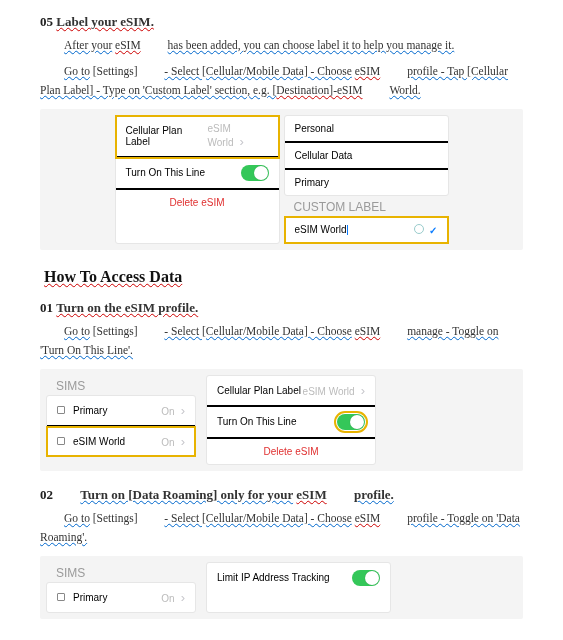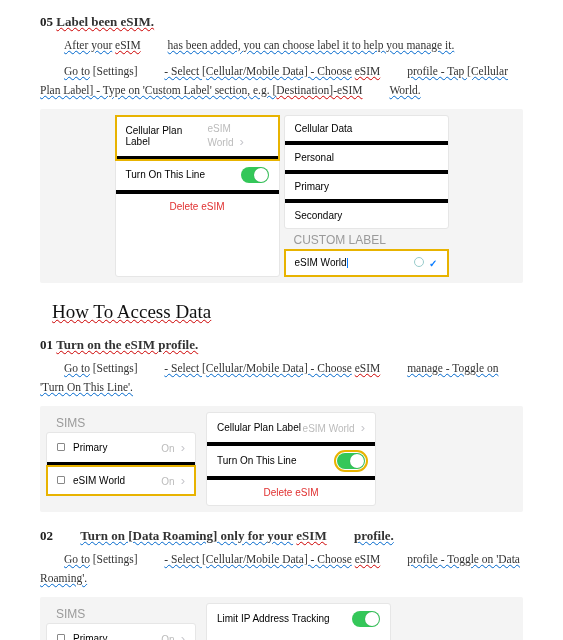--- a/index.html
+++ b/index.html
@@ -17,23 +17,23 @@
     text-underline-offset: 1px;
   }
   .grammar {
     text-decoration: underline wavy #06c 1px;
     text-underline-offset: 1px;
     margin-left: 24px;
   }
   .heading-line { margin-bottom: 6px; font-size: 13px; }
   .body-line { margin-bottom: 6px; line-height: 1.7; font-size: 11.5px; }
   h2.main-heading {
-    font-size: 19px;
-    font-weight: normal;
-    margin: 18px 0 14px 12px;
+    font-size: 16px;
+    font-weight: bold;
+    margin: 18px 0 14px 4px;
     color: #111;
   }
 
   
   .ios-area {
     background: #f4f4f4;
     margin: 8px 0 16px 0;
     padding: 6px;
     border-radius: 2px;
     font-family: -apple-system, Helvetica, Arial, sans-serif;
@@ -44,21 +44,21 @@
   .card {
     background: #fff;
     border: 1px solid #e6e6e6;
     border-radius: 3px;
   }
   .row {
     display: flex;
     align-items: center;
     justify-content: space-between;
     padding: 7px 10px;
-    border-bottom: 4px solid #000000;
+    border-bottom: 2px solid #000000;
     min-height: 24px;
   }
   .row:last-child { border-bottom: none; }
   .row.outlined { outline: 2px solid #e8b300; outline-offset: -1px; }
   .row-label { color: #000; }
   .row-left { display:flex; align-items:center; gap:4px; }
   .row-value { color: #bbb; }
   .chevron::after {
     content: "›";
     color: #c7c7cc;
@@ -93,21 +93,21 @@
   }
   .check-ok {
     color:#0a7cff; font-weight:bold;
   }
 </style>
 </head>
 <body>
 
 <div class="heading-line">
   <span class="step-num">05</span>
-  <span class="spellerr" style="font-weight:bold;">Label been eSIM.</span>
+  <span class="spellerr" style="font-weight:bold;">Label your eSIM.</span>
 </div>
 <p class="body-line">
   <span class="grammar">After your</span>
   <span class="spellerr">eSIM</span>
   <span class="grammar">has been added, you can choose label it to help you manage it.</span>
 </p>
 <p class="body-line">
   <span class="grammar">Go to</span>
   <span>[Settings]</span>
   <span class="grammar">- Select [Cellular/Mobile Data] - Choose</span>
@@ -127,30 +127,27 @@
         <span class="row-label">Turn On This Line</span>
         <span class="toggle"></span>
       </div>
       <div class="row delete">
         <span>Delete eSIM</span>
       </div>
     </div>
     <div style="width:165px;">
       <div class="card">
         <div class="row">
+            <span>Personal</span>
+          </div>
+        <div class="row">
             <span>Cellular Data</span>
           </div>
         <div class="row">
-            <span>Personal</span>
-          </div>
-        <div class="row">
             <span>Primary</span>
-          </div>
-        <div class="row">
-            <span>Secondary</span>
           </div>
       </div>
       <div class="section-header">CUSTOM LABEL</div>
       <div class="card">
         <div class="row outlined">
           <span><span>eSIM World</span><span class="caret"></span></span>
           <span><span class="radio-open"></span>&nbsp;&nbsp;<span class="check-ok">✓</span></span>
         </div>
       </div>
     </div>

